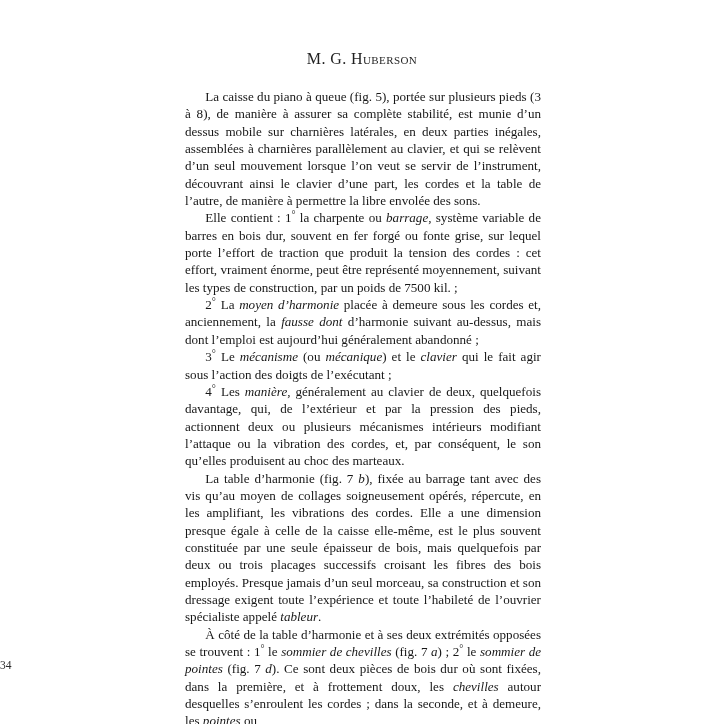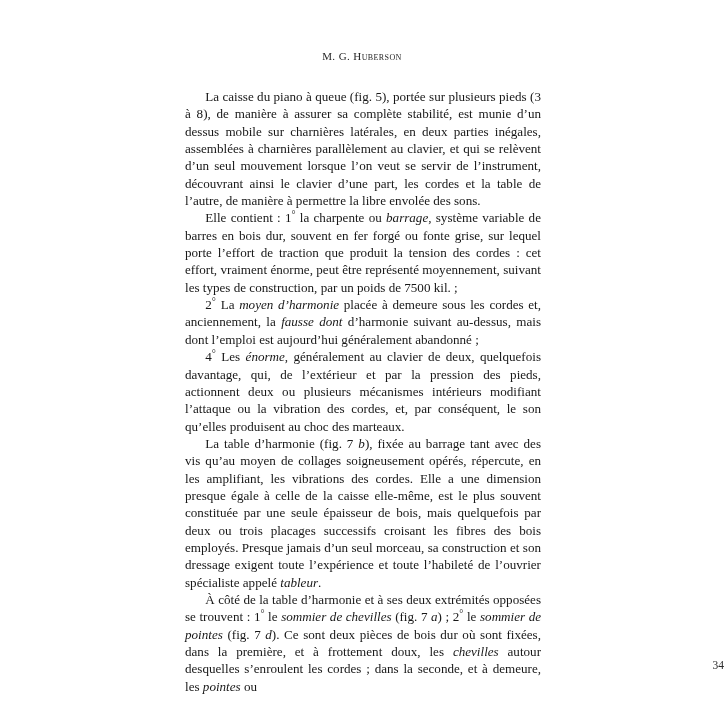--- a/index.html
+++ b/index.html
@@ -24,21 +24,21 @@
     box-sizing: border-box;
   }
 
   
   .running-head {
     position: absolute;
     top: 50px;
     left: 0;
     width: 724px;
     text-align: center;
-    font-size: 11px;
+    font-size: 16px;
     letter-spacing: 0.4px;
     font-variant: small-caps;
     color: #1f1f1f;
   }
   .running-head .initials {
     font-variant: normal;
   }
   .running-head .surname {
     font-variant: small-caps;
   }
@@ -73,38 +73,39 @@
     vertical-align: 0.42em;
     line-height: 0;
   }
 
   
   .folio {
     position: absolute;
     top: 659px;
     left: 0;
     width: 724px;
-    text-align: right;
+    text-align: left;
     font-size: 11.5px;
     color: #2a2a2a;
   }
 </style>
 </head>
 <body style="background: rgb(255, 255, 255);">
 
 <div class="page">
 
   <div class="running-head">
     <span class="initials">M. G. </span><span class="surname">Huberson</span>
   </div>
 
   <div class="text-block" id="body-text-block" style="color: rgb(23, 23, 23);">
       <p id="p1-caisse"><span>La caisse du piano à queue (fig. 5), portée sur plusieurs pieds (3 à 8), de manière à assurer sa complète stabilité, est munie d’un dessus mobile sur charnières latérales, en deux parties inégales, assemblées à charnières parallèlement au clavier, et qui se relèvent d’un seul mouvement lorsque l’on veut se servir de l’instrument, découvrant ainsi le clavier d’une part, les cordes et la table de l’autre, de manière à permettre la libre envolée des sons.</span></p>
       <p id="p2-charpente"><span>Elle contient : 1</span><span class="ord">°</span><span> la charpente ou </span><i>barrage</i><span>, système variable de barres en bois dur, souvent en fer forgé ou fonte grise, sur lequel porte l’effort de traction que produit la tension des cordes : cet effort, vraiment énorme, peut être représenté moyennement, suivant les types de construction, par un poids de 7500 kil. ;</span></p>
       <p id="p3-table-harmonie"><span>2</span><span class="ord">°</span><span> La </span><i>moyen d’harmonie</i><span> placée à demeure sous les cordes et, anciennement, la </span><i>fausse dont</i><span> d’harmonie suivant au-dessus, mais dont l’emploi est aujourd’hui généralement abandonné ;</span></p>
-      <p id="p5-pedales"><span>4</span><span class="ord">°</span><span> Les </span><i>énorme</i><span>, généralement au clavier de deux, quelquefois davantage, qui, de l’extérieur et par la pression des pieds, actionnent deux ou plusieurs mécanismes intérieurs modifiant l’attaque ou la vibration des cordes, et, par conséquent, le son qu’elles produisent au choc des marteaux.</span></p>
+      <p id="p4-mecanisme"><span>3</span><span class="ord">°</span><span> Le </span><i>mécanisme</i><span> (ou </span><i>mécanique</i><span>) et le </span><i>clavier</i><span> qui le fait agir sous l’action des doigts de l’exécutant ;</span></p>
+      <p id="p5-pedales"><span>4</span><span class="ord">°</span><span> Les </span><i>manière</i><span>, généralement au clavier de deux, quelquefois davantage, qui, de l’extérieur et par la pression des pieds, actionnent deux ou plusieurs mécanismes intérieurs modifiant l’attaque ou la vibration des cordes, et, par conséquent, le son qu’elles produisent au choc des marteaux.</span></p>
       <p id="p6-table-fig7b"><span>La table d’harmonie (fig. 7 </span><i>b</i><span>), fixée au barrage tant avec des vis qu’au moyen de collages soigneusement opérés, répercute, en les amplifiant, les vibrations des cordes. Elle a une dimension presque égale à celle de la caisse elle-même, est le plus souvent constituée par une seule épaisseur de bois, mais quelquefois par deux ou trois placages successifs croisant les fibres des bois employés. Presque jamais d’un seul morceau, sa construction et son dressage exigent toute l’expérience et toute l’habileté de l’ouvrier spécialiste appelé </span><i>tableur</i><span>.</span></p>
       <p id="p7-sommiers"><span>À côté de la table d’harmonie et à ses deux extrémités opposées se trouvent : 1</span><span class="ord">°</span><span> le </span><i>sommier de chevilles</i><span> (fig. 7 </span><i>a</i><span>) ; 2</span><span class="ord">°</span><span> le </span><i>sommier de pointes</i><span> (fig. 7 </span><i>d</i><span>). Ce sont deux pièces de bois dur où sont fixées, dans la première, et à frottement doux, les </span><i>chevilles</i><span> autour desquelles s’enroulent les cordes ; dans la seconde, et à demeure, les </span><i>pointes</i><span> ou</span></p>
     </div>
 
   <div class="folio">34</div>
 
 </div>
 
 </body></html>

